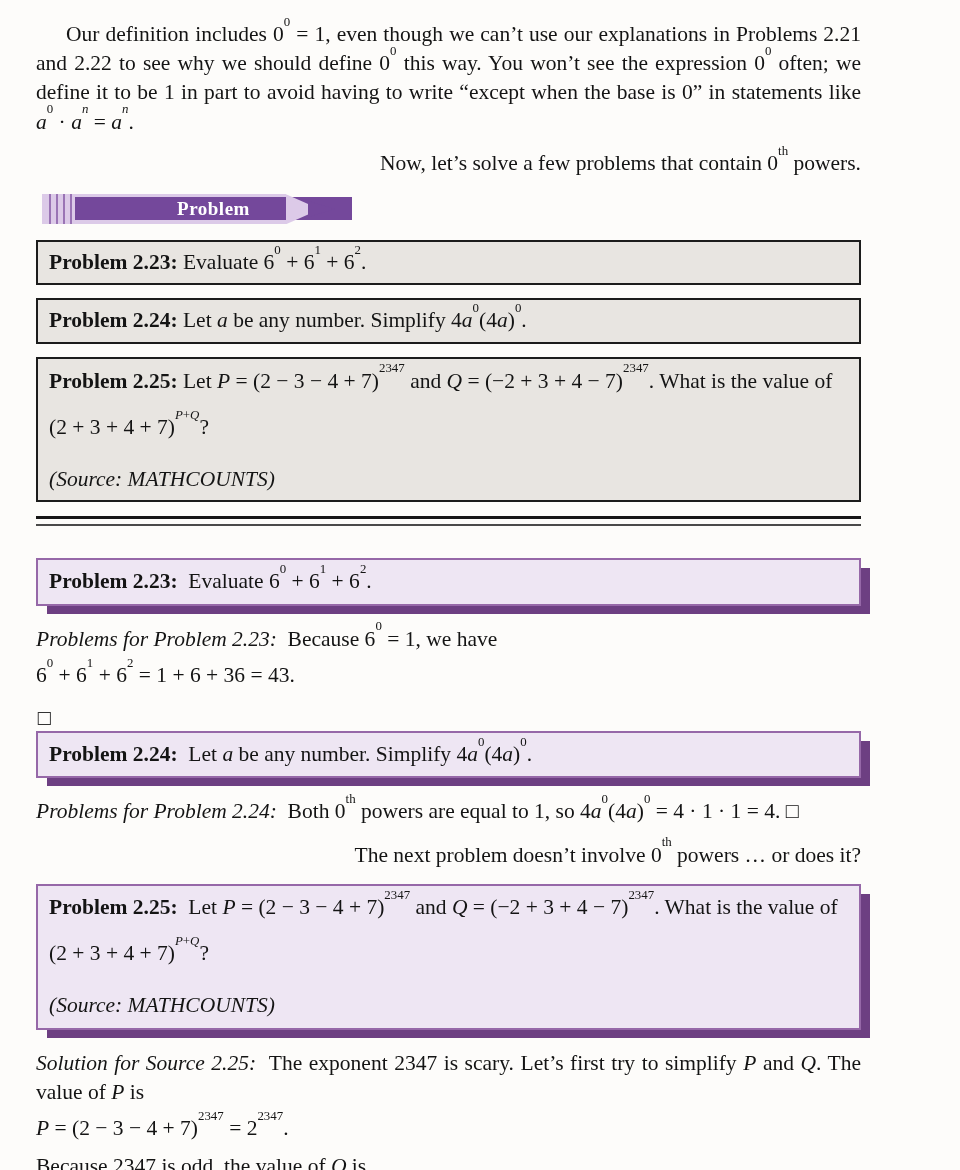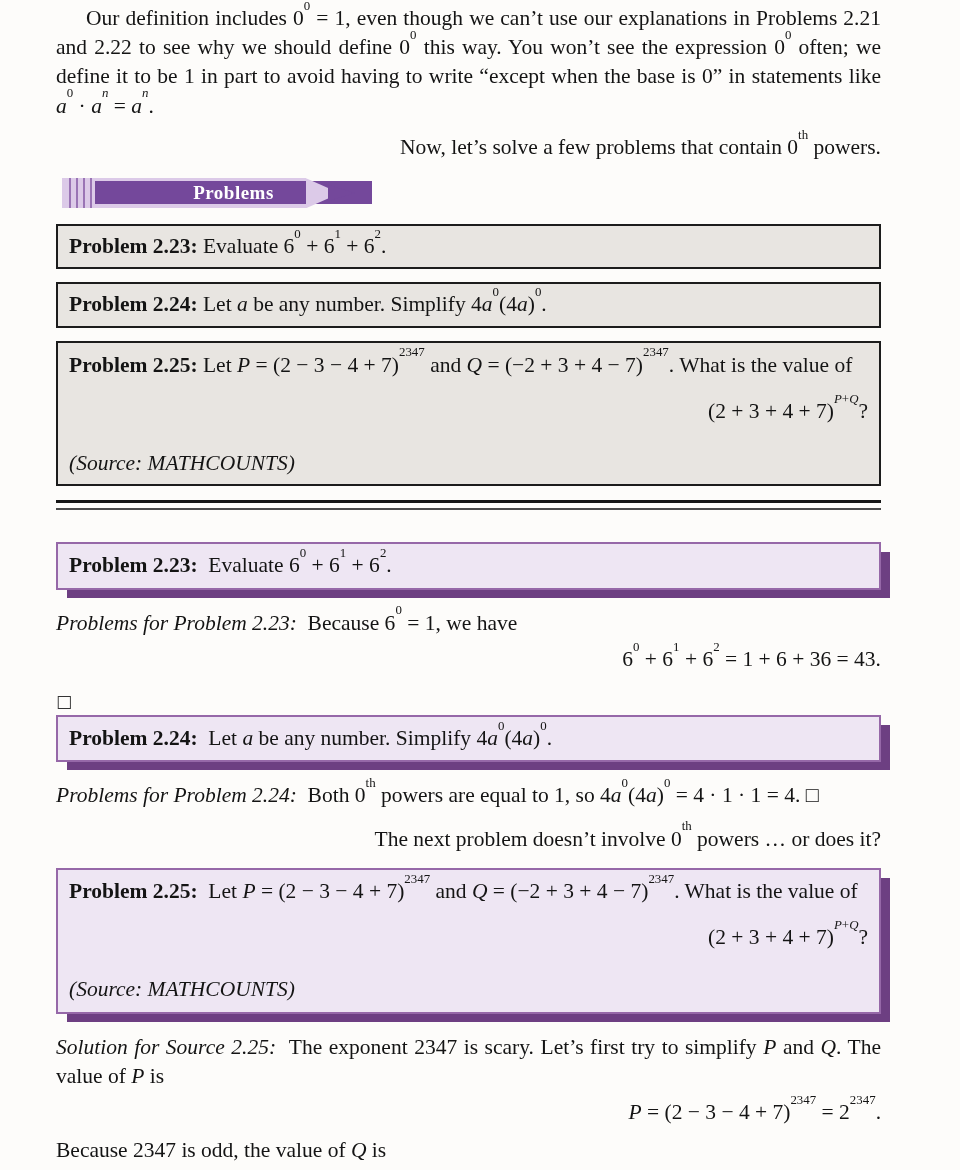--- a/index.html
+++ b/index.html
@@ -1,24 +1,23 @@
 <!DOCTYPE html>
 <html><head>
 <meta charset="utf-8">
 <style>
   html,body{margin:0;padding:0;background:#fdfcfa;}
   .page{
     position:relative;
     width:889px;height:1170px;
     box-sizing:border-box;
-    padding:4px 28px 0 36px;
+    padding:20px 28px 0 36px;
     font-family:"Liberation Serif","DejaVu Serif",serif;
     font-size:21.5px;line-height:1.36;color:#141414;
     overflow:hidden;
-    margin-left:20px;
   }
   p{margin:0;}
   sup{font-size:60%;line-height:0;position:relative;top:-0.55em;}
   .indent{text-indent:30px;text-align:right;}
   .just{text-align:justify;}
   .intro{margin-bottom:12px;}
   .nowline{margin-bottom:16px;}
 
   
   .pencil{position:relative;height:30px;width:310px;margin:0 0 16px 6px;}
@@ -31,21 +30,21 @@
   .pencil-cone{position:absolute;left:244px;top:0;bottom:0;width:34px;background:#dccae8;
     clip-path:polygon(0 0,100% 50%,0 100%);}
   .pencil-arrow{position:absolute;left:266px;top:7px;width:0;height:0;
     border-left:27px solid #74489b;border-top:8px solid transparent;border-bottom:8px solid transparent;}
 
   
   .gbox{border:2px solid #1c1c1c;background:#e8e5e1;padding:6px 11px;margin-bottom:13px;}
   .gbox-tall{padding:8px 11px 6px 11px;}
 
   
-  .eq{text-align:right;}
+  .eq{text-align:left;}
   .boxeq{margin:17px 0 23px 0;}
   .srcline{font-style:italic;margin-top:0;font-family:Liberation Serif, serif;}
 
   
   .dblrule{height:5px;border-top:3px solid #161616;border-bottom:2px solid #4a4a4a;margin:14px 0 0 0;}
 
   
   .lbox{position:relative;border:2px solid #9668a8;background:#eee6f3;
     padding:7px 11px;box-shadow:10px 9px 0 -1px #6d3f82;margin-bottom:9px;}
 
@@ -62,21 +61,21 @@
 <div class="page">
 
   <p class="intro indent just">Our definition includes 0<sup>0</sup> = 1, even though we can’t use our explanations in Problems 2.21 and 2.22 to see why we should define 0<sup>0</sup> this way. You won’t see the expression 0<sup>0</sup> often; we define it to be 1 in part to avoid having to write “except when the base is 0” in statements like <i>a</i><sup>0</sup> · <i>a</i><sup><i>n</i></sup> = <i>a</i><sup><i>n</i></sup>.</p>
 
   <p class="nowline indent">Now, let’s solve a few problems that contain 0<sup>th</sup> powers.</p>
 
   <div class="pencil">
     <div class="pencil-back"></div>
     <div class="pencil-stripes"></div>
     <div class="pencil-band">
-      <span>Problems</span>
+      <span>Problem</span>
     </div>
     <div class="pencil-cone"></div>
     <div class="pencil-arrow"></div>
   </div>
 
   <div class="gbox">
     <p><b>Problem 2.23:</b> <span>Evaluate 6<sup>0</sup> + 6<sup>1</sup> + 6<sup>2</sup>.</span></p>
   </div>
 
   <div class="gbox">

